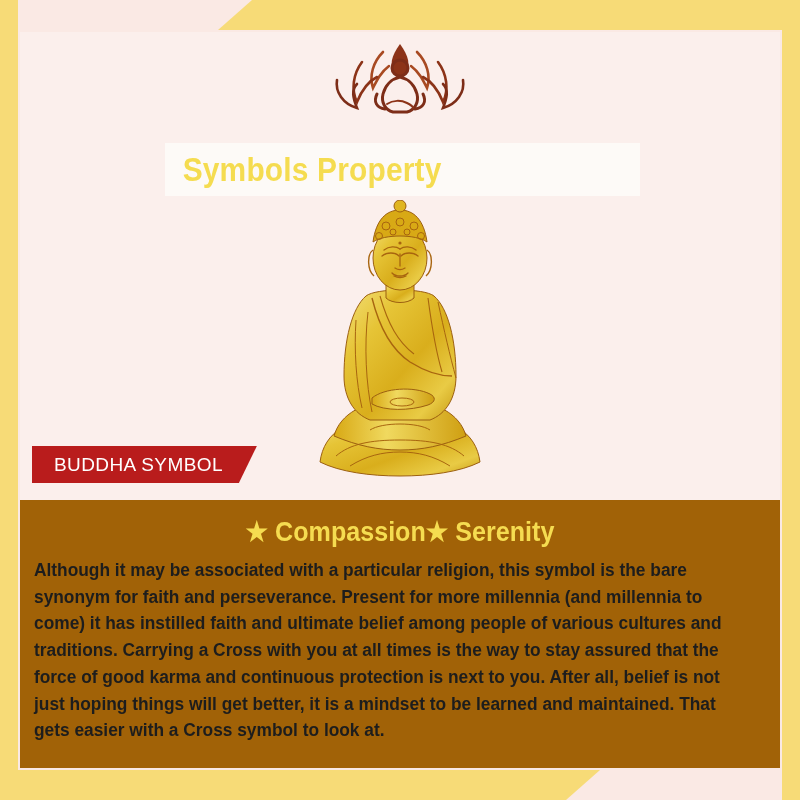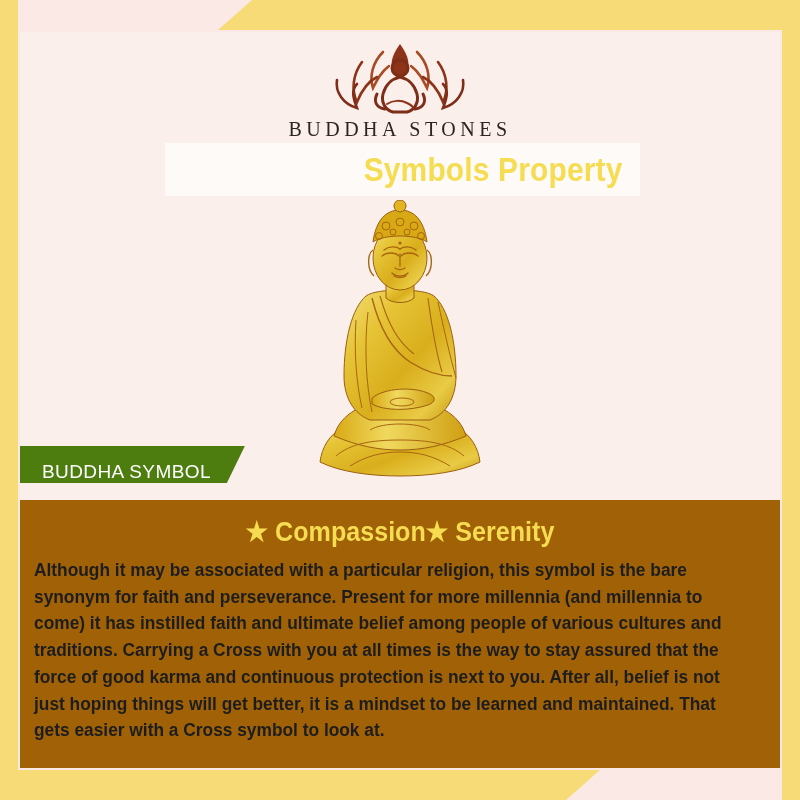--- a/index.html
+++ b/index.html
@@ -56,45 +56,45 @@
     letter-spacing:4.5px;
     color:#2b2420;
     margin-top:-2px;
   }
 
   
   #title-banner {
     position:absolute; top:111px; left:145px;
     width:475px; height:53px;
     background:#fdfaf7;
-    display:flex; align-items:center; justify-content:flex-end;
+    display:flex; align-items:center; justify-content:flex-start;
   }
   #page-title {
     font-size:34px;
     font-weight:bold;
     color:#f5dc50;
     letter-spacing:0.2px;
     transform:scaleX(0.88);
     transform-origin:center;
     white-space:nowrap;
   }
 
   
   #hero {
     position:absolute; top:168px; left:0; right:0; height:290px;
     display:flex; align-items:flex-start; justify-content:center;
   }
   #buddha-svg { width:180px; height:290px; display:block; }
 
   
   #symbol-tag {
-    position:absolute; top:414px; left:0;
+    position:absolute; top:414px; left:12px;
     height:37px; padding:0 34px 0 22px;
-    background:#4d7c0f;
-    display:flex; align-items:flex-end;
+    background:#b91c1c;
+    display:flex; align-items:center;
     clip-path:polygon(0 0, 100% 0, calc(100% - 18px) 100%, 0 100%);
   }
   #symbol-tag-label {
     color:#ffffff; font-size:19px; letter-spacing:0.4px; white-space:nowrap;
   }
 
   
   #article {
     position:absolute; top:468px; left:0; right:0; bottom:0;
     background:#a16207;
@@ -140,21 +140,20 @@
         <path d="M123 26 C132 38 134 54 128 66 C124 56 118 46 108 41" stroke="#8c3318"></path>
         <path d="M22 44 C20 56 28 68 42 72 C38 62 36 54 42 48" stroke="#7d2d18"></path>
         <path d="M148 44 C150 56 142 68 128 72 C132 62 134 54 128 48" stroke="#7d2d18"></path>
         <circle cx="85" cy="32" r="8" stroke="#7d2d18" stroke-width="3"></circle>
         <path d="M85 41 C76 43 70 50 68 58 C66 66 70 74 78 76 L92 76 C100 74 104 66 102 58 C100 50 94 43 85 41 Z" stroke="#7d2d18" stroke-width="3"></path>
         <path d="M62 58 C58 66 62 72 70 73" stroke="#7d2d18" stroke-width="3"></path>
         <path d="M108 58 C112 66 108 72 100 73" stroke="#7d2d18" stroke-width="3"></path>
         <path d="M72 68 C78 64 86 64 92 67 C96 69 98 71 98 72" stroke="#8c3318" stroke-width="2"></path>
       </g>
     </svg>
-    <div id="logo-wordmark">BUDDHA STONES</div>
   </div>
 
   <div id="title-banner">
     <div id="page-title">Symbols Property</div>
   </div>
 
   <div id="hero">
     <svg id="buddha-svg" viewBox="0 0 180 290">
       <defs>
         <linearGradient id="gold" x1="0" y1="0" x2="1" y2="1">

